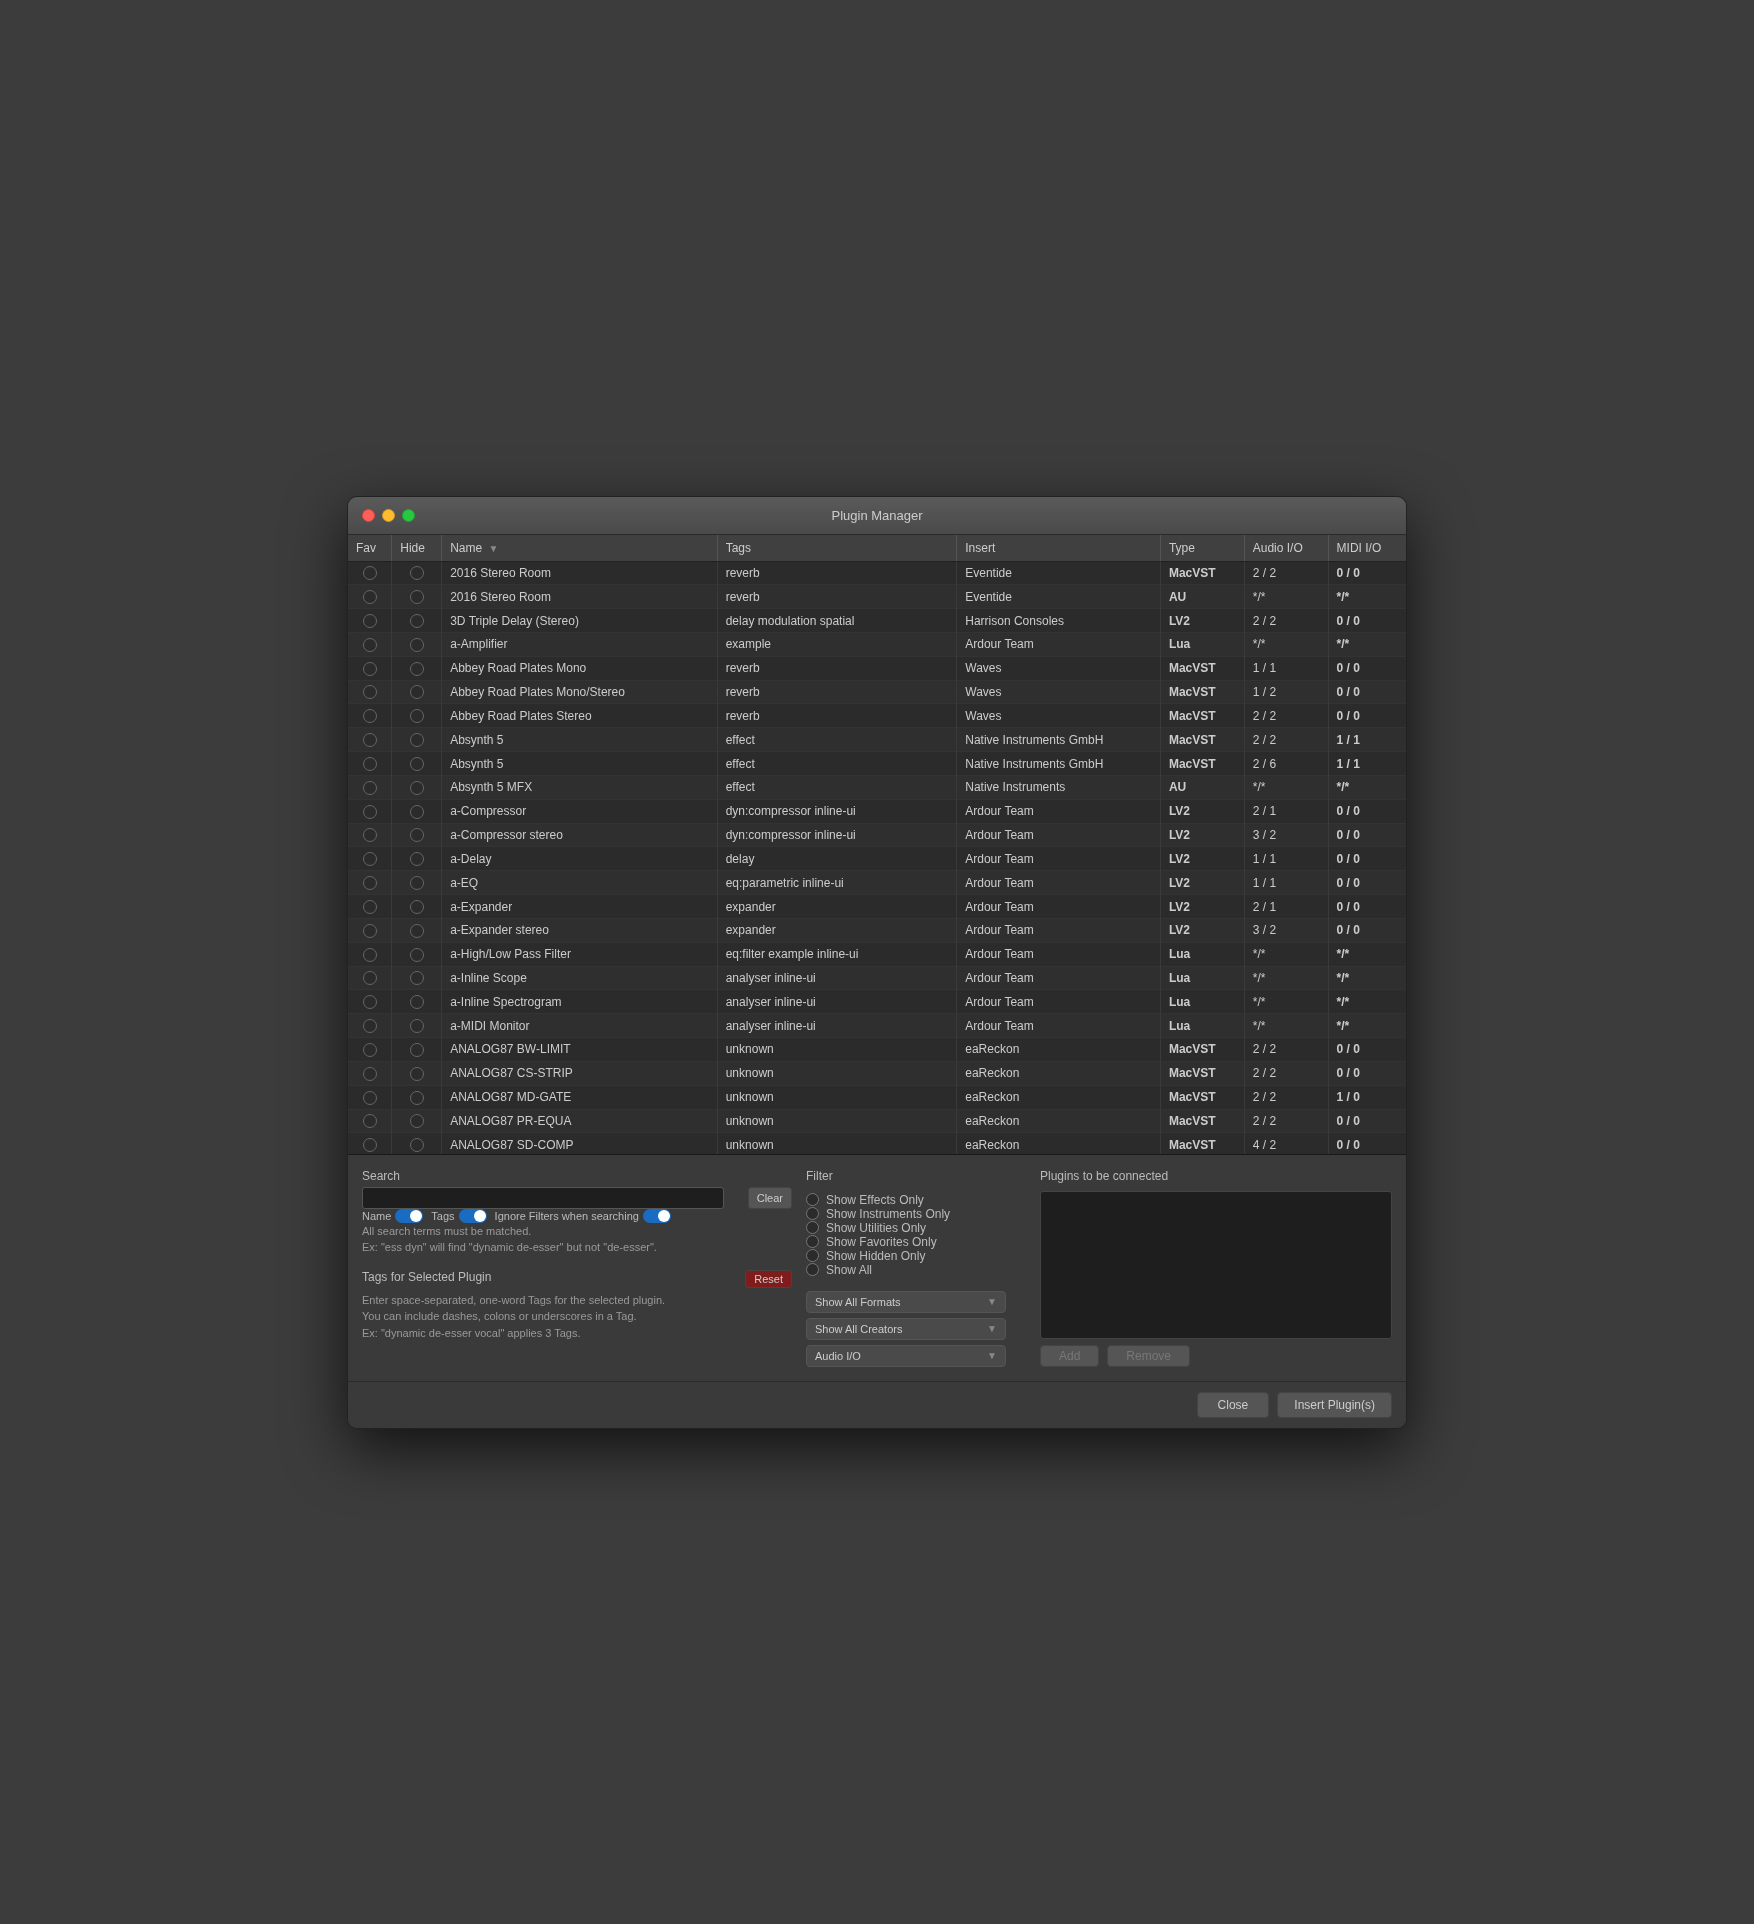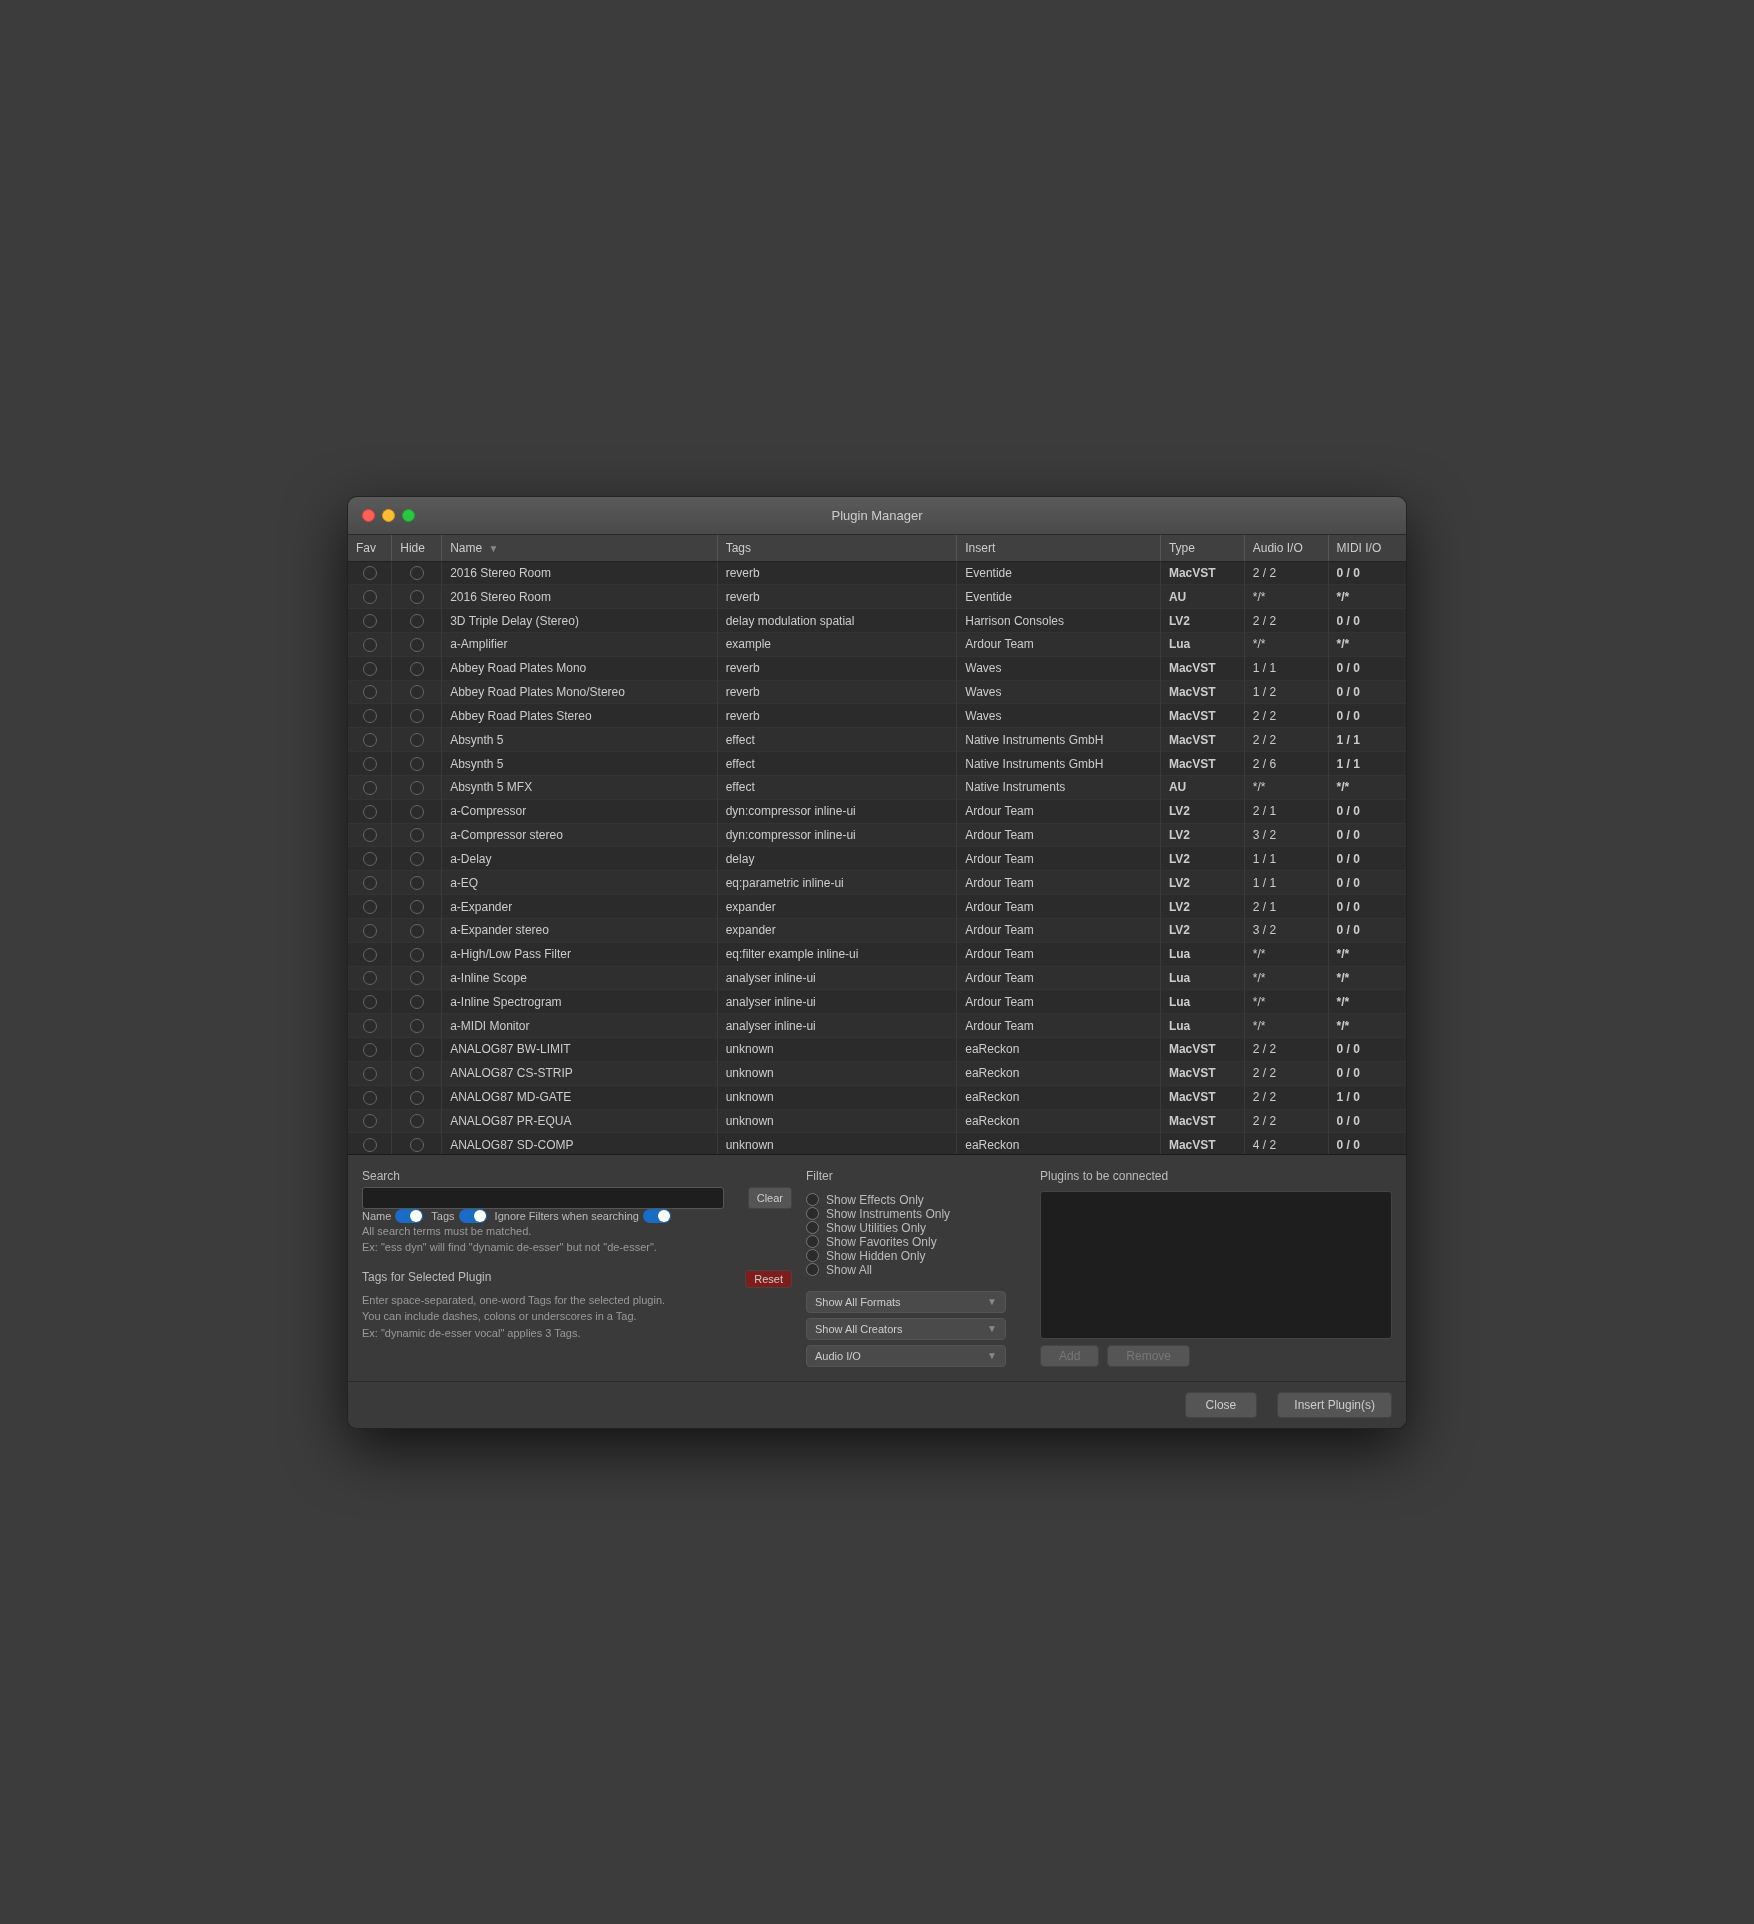--- a/index.html
+++ b/index.html
@@ -275,21 +275,21 @@
       background: #1e1e1e;
       border: 1px solid #444;
       border-radius: 3px;
       flex: 1;
       min-height: 140px;
       margin-top: 4px;
     }
     .bottom-buttons {
       display: flex;
       justify-content: flex-end;
-      gap: 20px;
+      gap: 8px;
       padding: 10px 14px;
       border-top: 1px solid #2a2a2a;
       background: #3a3a3a;
       align-items: center;
     }
     .add-remove-row {
       display: flex;
       gap: 8px;
       margin-top: 6px;
     }

